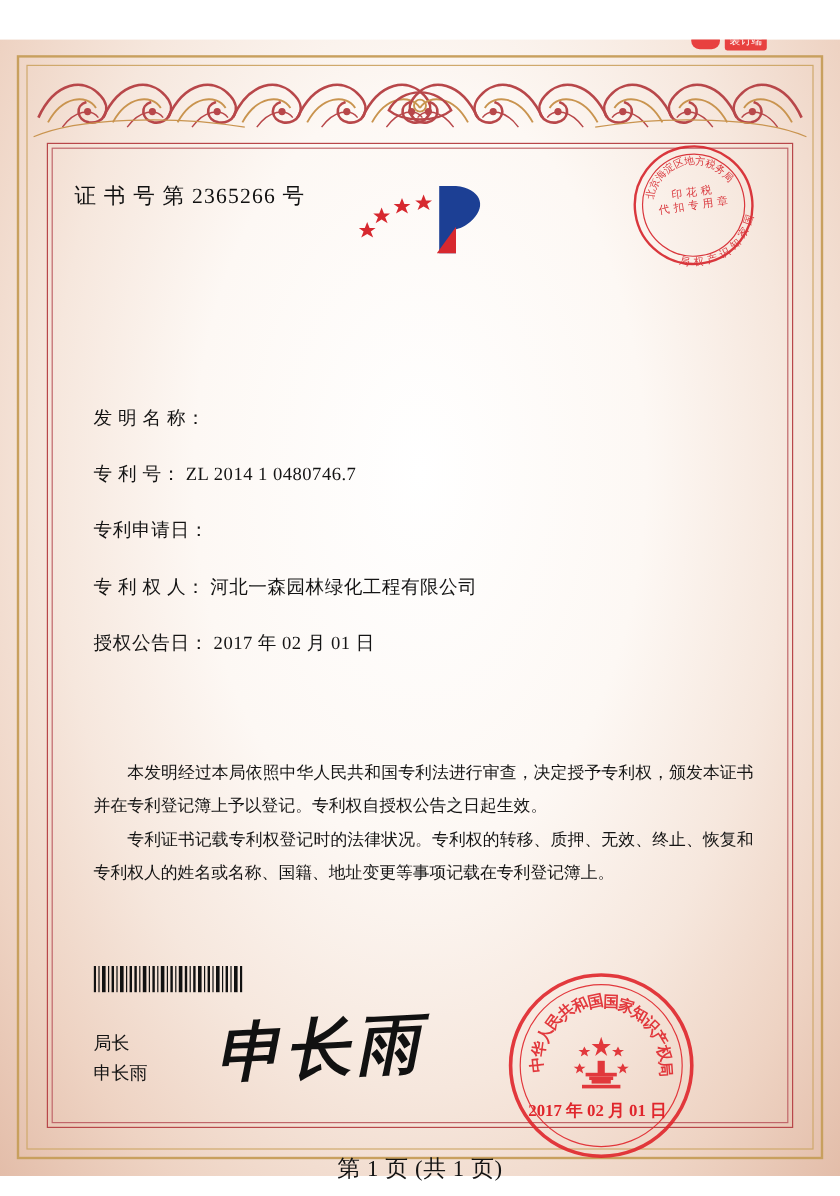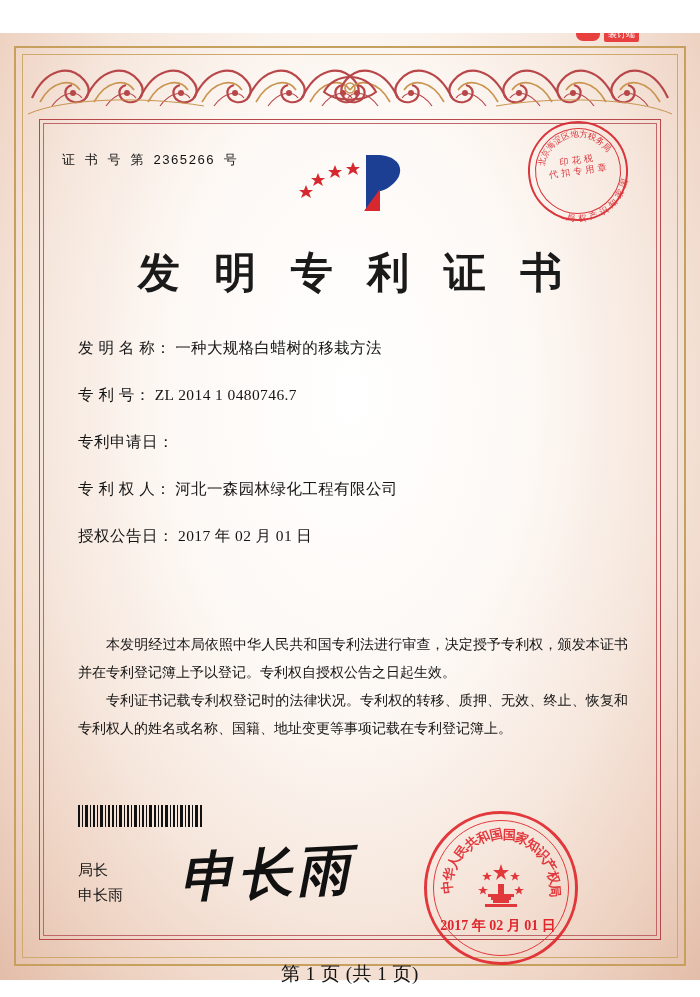--- a/index.html
+++ b/index.html
@@ -64,24 +64,23 @@
     height: 62px;
     overflow: hidden;
   }
   .ornament-band svg { display:block; }
 
   
   .cert-no {
     position: absolute;
     left: 62px;
     top: 118px;
-    font-size: 13px;
+    font-size: 18px;
     letter-spacing: 1px;
     color: #111;
-    font-family: Liberation Mono, monospace;
   }
 
   
   .logo {
     position: absolute;
     left: 292px;
     top: 116px;
     width: 120px;
     height: 72px;
   }
@@ -396,26 +395,24 @@
       <span style="transform: rotate(174deg) translate(0,-42px) rotate(180deg)">产</span>
       <span style="transform: rotate(188deg) translate(0,-42px) rotate(180deg)">权</span>
       <span style="transform: rotate(202deg) translate(0,-42px) rotate(180deg)">局</span>
     </div>
     <div class="center-text">
       <div>印 花 税</div>
       <div>代 扣 专 用 章</div>
     </div>
   </div>
 
-  <div class="title">发 明 专 利 证 书</div>
 
   <div class="fields">
     <div class="field-row">
       <span class="field-label">发 明 名 称：</span>
-      <span class="field-value">一种大规格白蜡树的移栽方法</span>
     </div>
     <div class="field-row">
       <span class="field-label">专 利 号：</span>
       <span class="field-value">ZL 2014 1 0480746.7</span>
     </div>
     <div class="field-row">
       <span class="field-label">专利申请日：</span>
     </div>
     <div class="field-row">
       <span class="field-label">专 利 权 人：</span>

